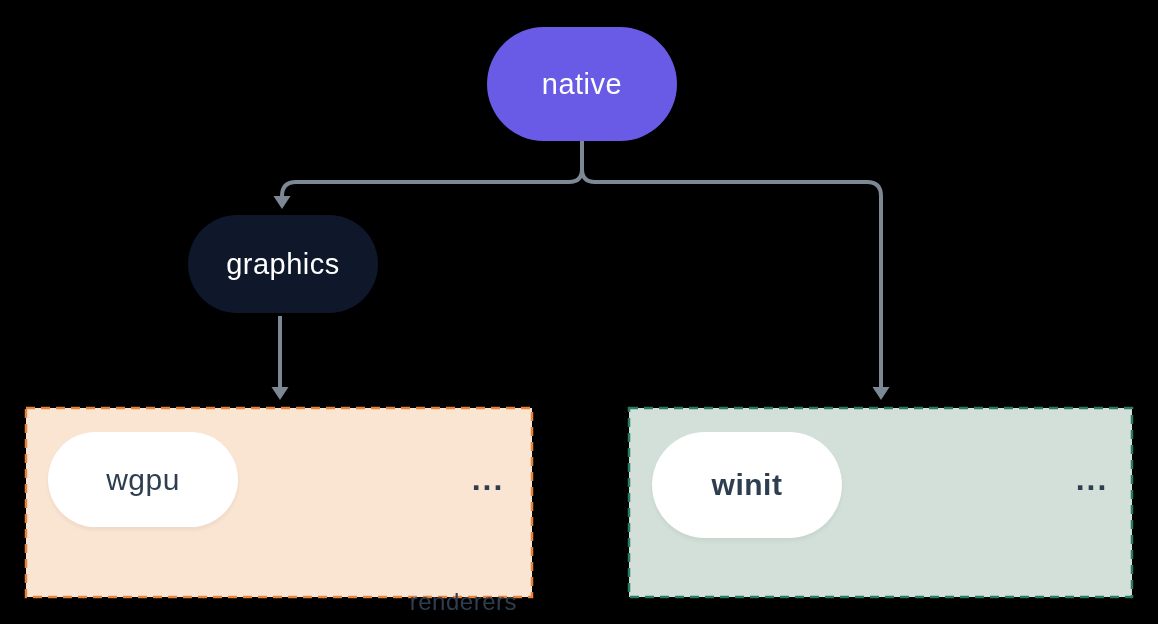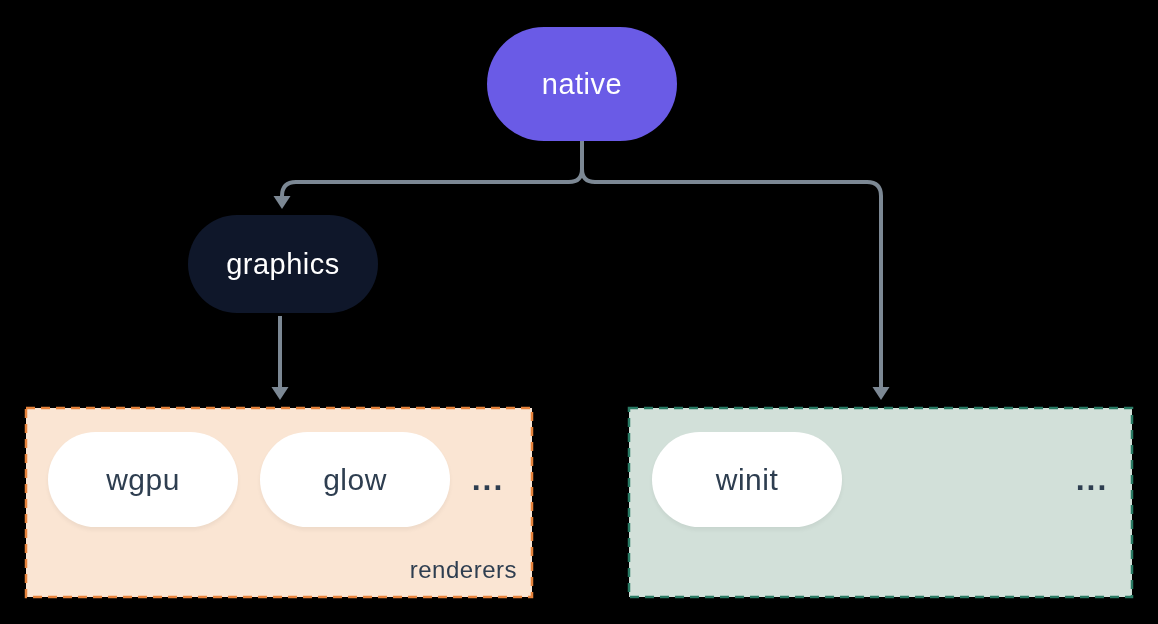--- a/index.html
+++ b/index.html
@@ -36,42 +36,42 @@
     background: #0f172a; color: #ffffff;
   }
   .pill-white {
     background: #ffffff;
     color: #2E3E50;
     font-size: 30px;
     box-shadow: 0 3px 4px rgba(0,0,0,0.05);
   }
   .pill-wgpu   { left: 48px;   top: 432px; width: 190px; height: 95px; }
   .pill-glow   { left: 260px;  top: 432px; width: 190px; height: 95px; }
-  .pill-winit  { left: 652px;  top: 432px; width: 190px; height: 95px; }
+  .pill-winit  { left: 652px;  top: 432px; width: 190px; height: 106px; font-weight: bold; }
   .pill-glutin { left: 866px;  top: 432px; width: 190px; height: 95px; }
   .ellipsis {
     position: absolute;
     top: 432px; height: 95px; width: 60px;
     display: flex; align-items: center; justify-content: center;
     color: #2E3E50;
     font-size: 32px;
     font-weight: 600;
     letter-spacing: 2px;
   }
   .ellipsis-renderers { left: 458px; }
   .ellipsis-shells    { left: 1062px; }
   .group-label {
     position: absolute;
     top: 556px;
     color: #2E3E50;
     font-size: 24px;
     text-align: right;
     letter-spacing: 0.5px;
   }
-  .label-renderers { left: 330px; width: 187px; }
+  .label-renderers { left: 330px; width: 187px; margin-top: 32px; }
   .label-shells    { left: 930px; width: 188px; }
 </style>
 </head>
 <body>
 
 <div class="canvas">
 
   <svg class="connector-layer" viewBox="0 0 1158 624" xmlns="http://www.w3.org/2000/svg">
 
     <rect x="26" y="408" width="506" height="189" fill="#FAE5D3" stroke="#E6833C" stroke-width="2.5" stroke-dasharray="9 6"></rect>
@@ -85,20 +85,19 @@
 
     <path d="M 280 316 L 280 387" fill="none" stroke="#7C8894" stroke-width="4"></path>
     <polygon points="271.5,387 288.5,387 280,400" fill="#7C8894"></polygon>
   </svg>
 
   <div class="node node-native">native</div>
 
   <div class="node node-graphics">graphics</div>
 
   <div class="node pill-white pill-wgpu">wgpu</div>
-  <div class="node pill-white pill-glow">glow</div>
   <div class="ellipsis ellipsis-renderers">...</div>
   <div class="group-label label-renderers">renderers</div>
 
   <div class="node pill-white pill-winit">winit</div>
   <div class="ellipsis ellipsis-shells">...</div>
 
 </div>
 
 </body></html>

